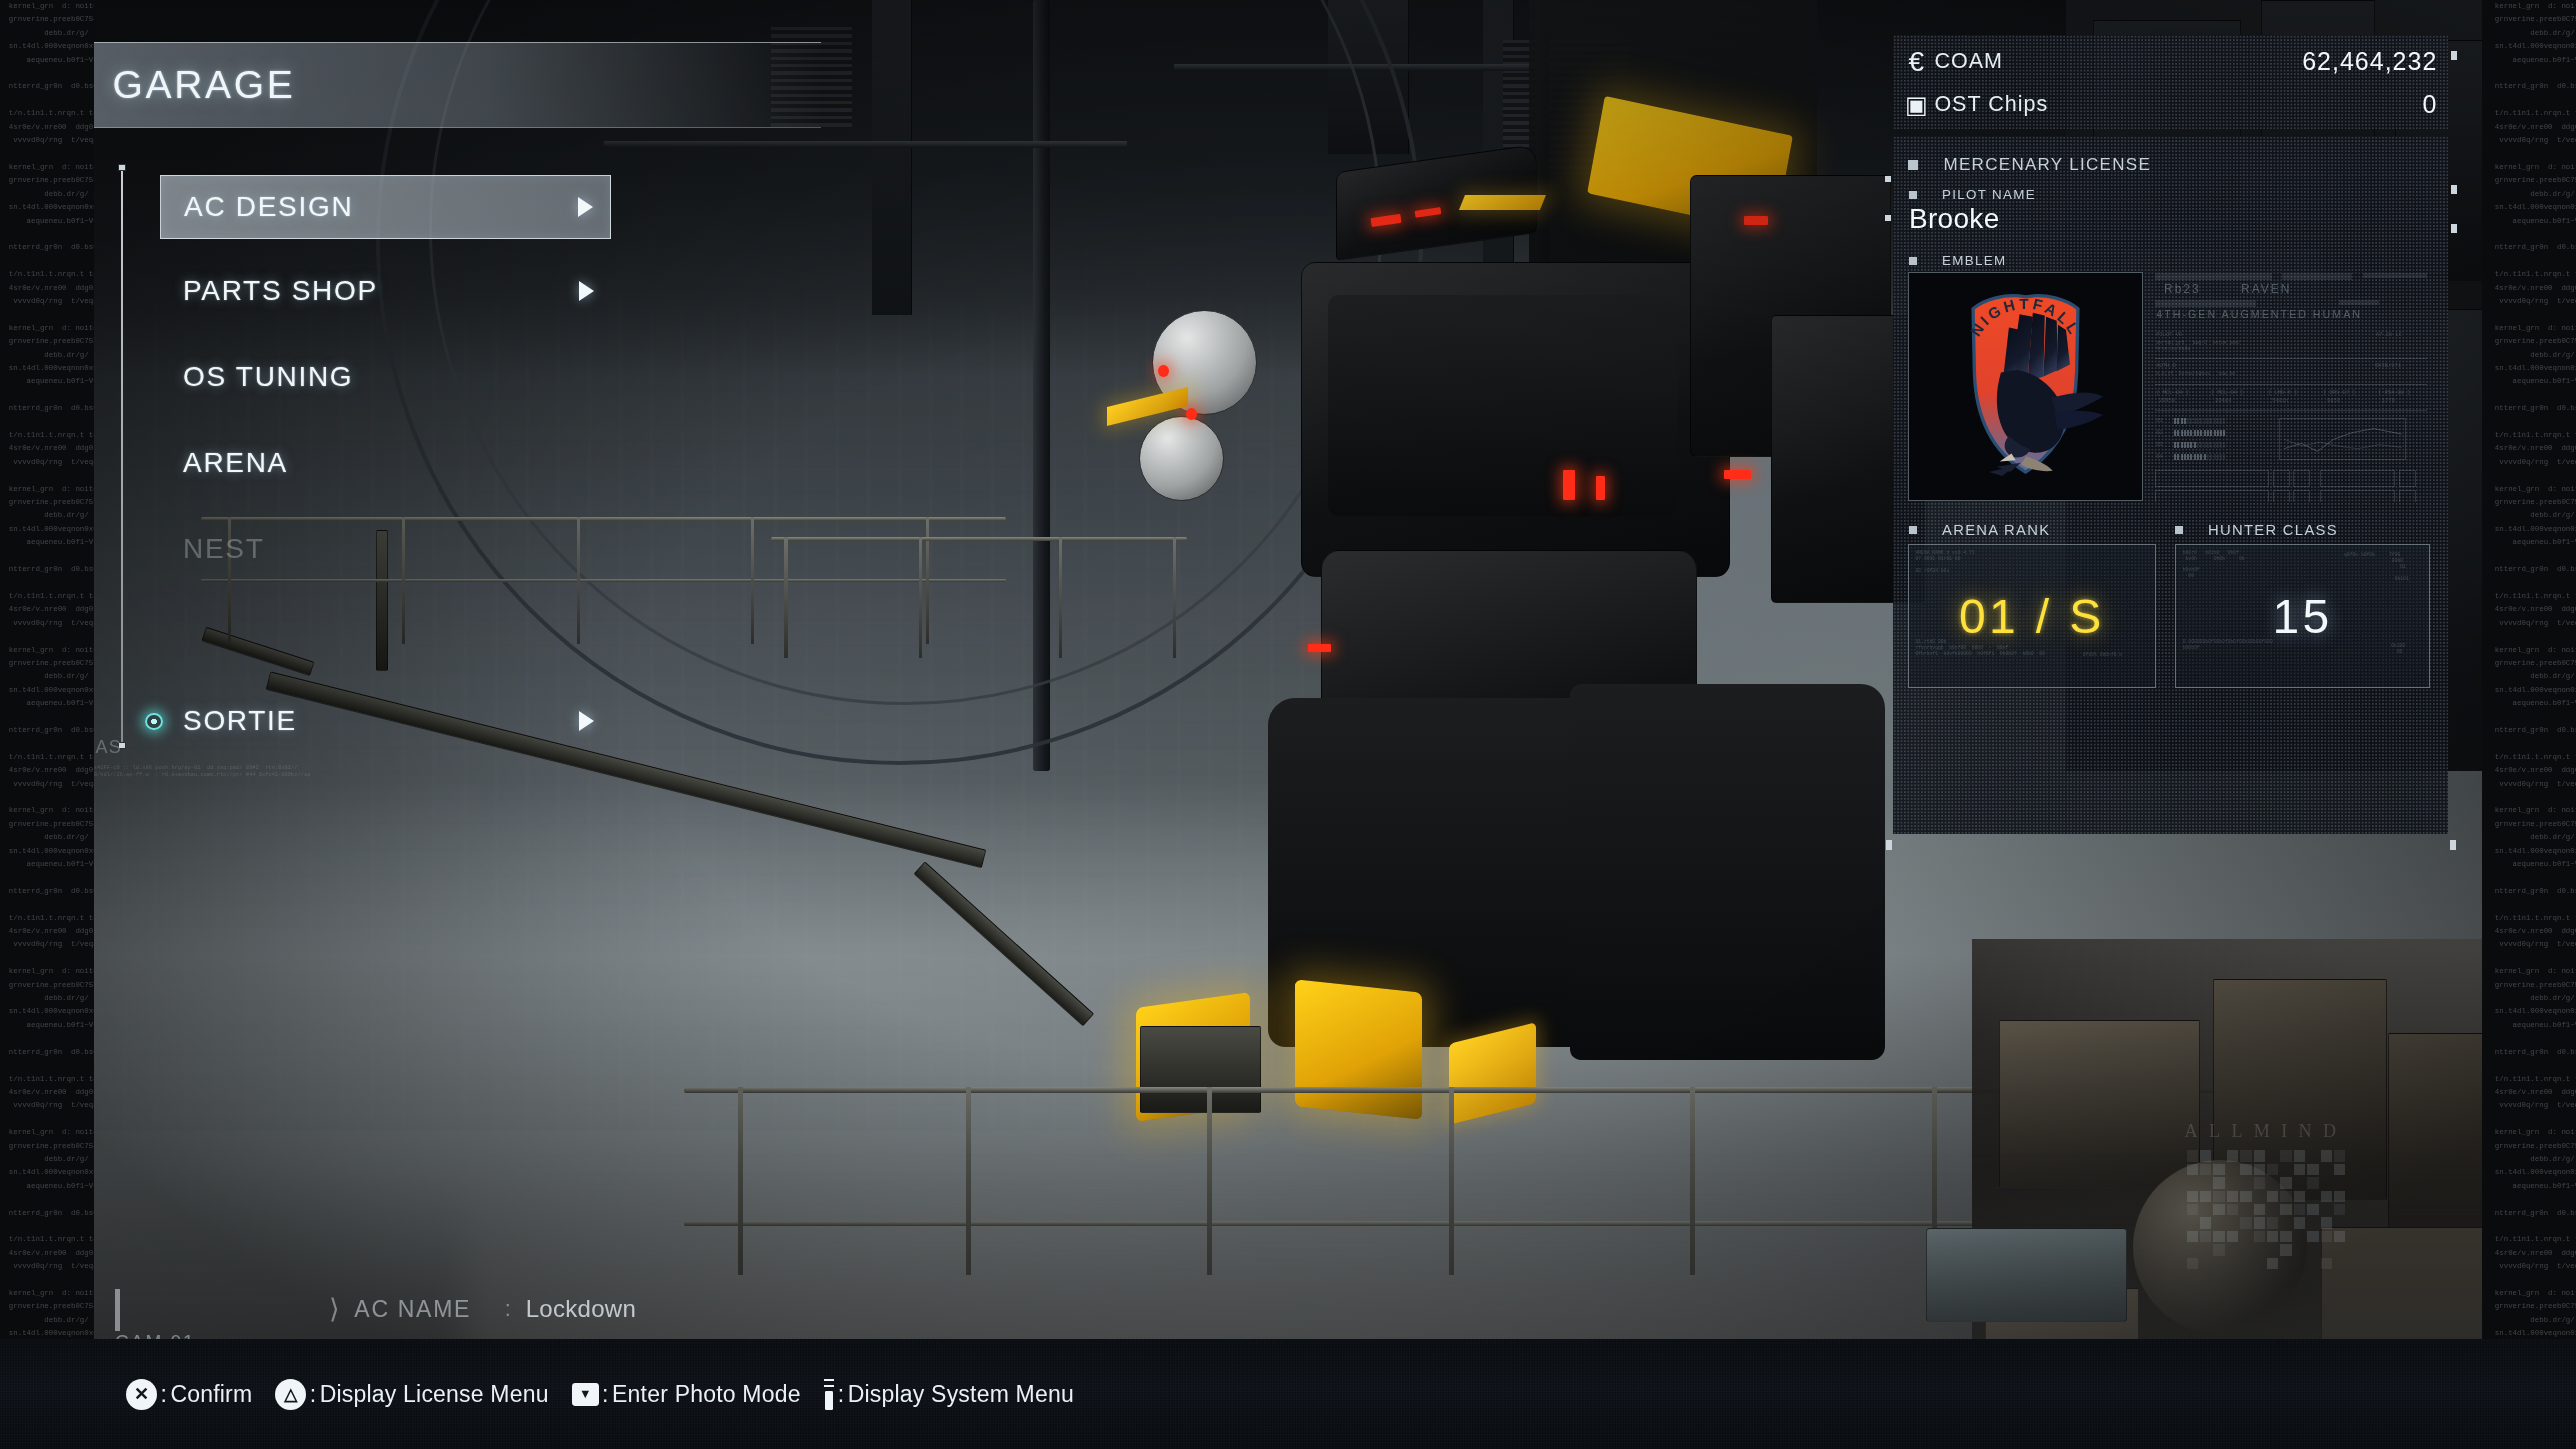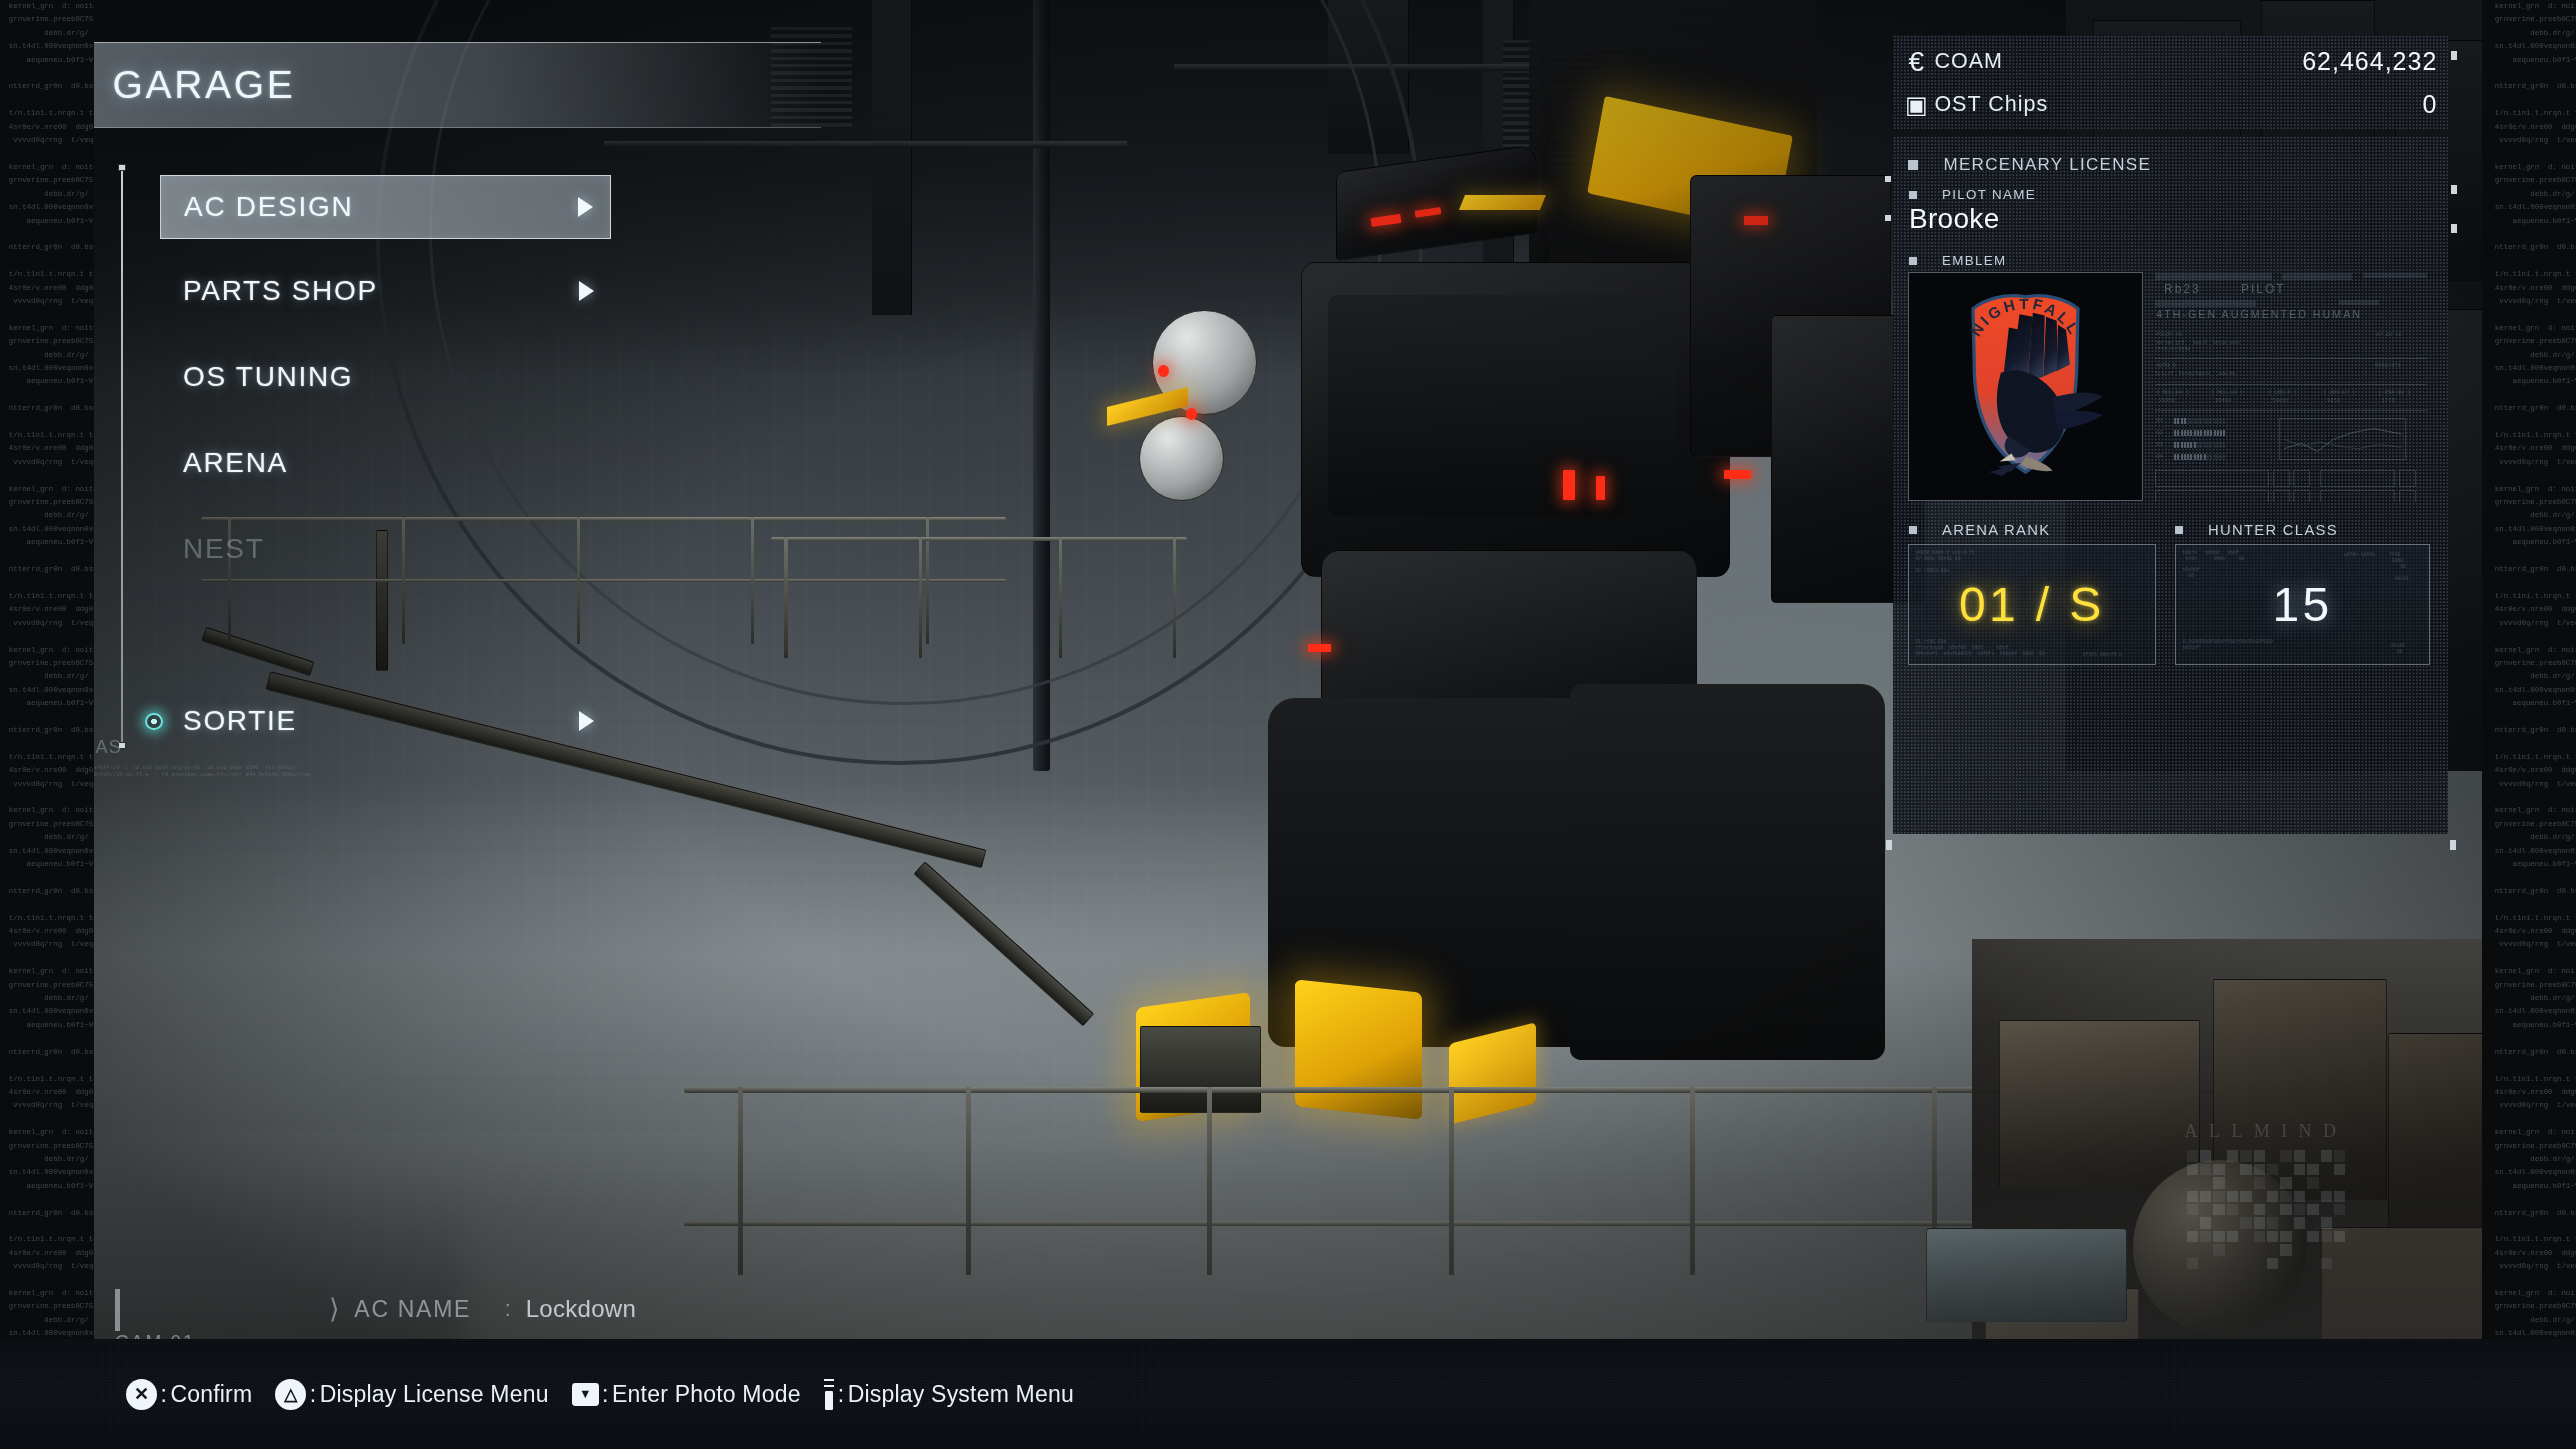--- a/index.html
+++ b/index.html
@@ -218,21 +218,21 @@
   .tech .gbox{ position:absolute; border:0.7px solid rgba(130,145,158,.28); }
   .tech .cell{ position:absolute; border:0.7px solid rgba(130,145,158,.26); }
 
   .rank-lbl{ position:absolute; left:16px; top:386px; }
   .rank-lbl .sq{ width:8px; height:8px; }
   .rank-lbl .t{ font-size:14.8px; }
   .hc-lbl{ position:absolute; left:282px; top:386px; }
   .hc-lbl .sq{ width:8px; height:8px; }
   .hc-lbl .t{ font-size:14.8px; }
 
-  .rbox2{ position:absolute; top:408px; height:121px; border:1px solid rgba(176,190,202,.52);
+  .rbox2{ position:absolute; top:408px; height:144px; border:1px solid rgba(176,190,202,.52);
     background:linear-gradient(180deg, rgba(24,30,40,.55), rgba(18,23,31,.50));
     display:flex; align-items:center; justify-content:center; }
   .rbox2.a{ left:14.8px; width:248px; }
   .rbox2.b{ left:282px; width:255px; }
   .rbox2 .num{ font-size:48px; letter-spacing:3.4px; }
   .rbox2.a .num{ color:#ffe13c; text-shadow:0 0 20px rgba(255,215,40,.70), 0 0 5.4px rgba(255,230,90,.55); }
   .rbox2.b .num{ color:#f2f8fb; text-shadow:0 0 17.4px rgba(190,225,245,.55); }
   .rbox2 .nano{ position:absolute; font-family:"Liberation Mono", monospace; font-size:4.7px; line-height:6px;
     color:rgba(150,164,176,.32); white-space:pre; filter:blur(0.2px); }
 
@@ -987,21 +987,21 @@
           <path d="M132 292 L168 286 L152 300 Z" fill="#1a2034"></path>
           <path d="M120 300 L160 290 L140 306 Z" fill="#1a2034"></path>
         </svg>
       </div>
 
       <div class="tech">
         <div class="hdl" style="left:0;top:4px;width:117px;height:7.4px;"></div>
         <div class="hdl" style="left:127px;top:4px;width:70px;height:7.4px;"></div>
         <div class="hdl" style="left:208px;top:4px;width:64px;height:4.7px;"></div>
         <div class="big" style="left:9px;top:13.4px;font-size:12px;">Rb23</div>
-        <div class="big" style="left:86px;top:13.4px;font-size:12px;">PILOT</div>
+        <div class="big" style="left:86px;top:13.4px;font-size:12px;">RAVEN</div>
         <div class="hdl" style="left:0;top:31px;width:101px;height:6.7px;"></div>
         <div class="hdl" style="left:184px;top:31px;width:40px;height:4.7px;"></div>
         <div class="big" style="left:1.3px;top:39px;font-size:10.7px;">4TH-GEN   AUGMENTED HUMAN</div>
 
         <div class="sml" style="left:1.3px;top:63px;font-size:5.4px;">PILOT VG</div>
         <div class="sml" style="left:221px;top:63px;font-size:5.4px;">A7.28 LC</div>
         <div class="sml" style="left:1.3px;top:71px;">aervan.grb   awq-0  verqe.pmm/
 hrvv.bs/ds0a</div>
         <div class="ln" style="left:0;top:89px;width:272px;"></div>
 

